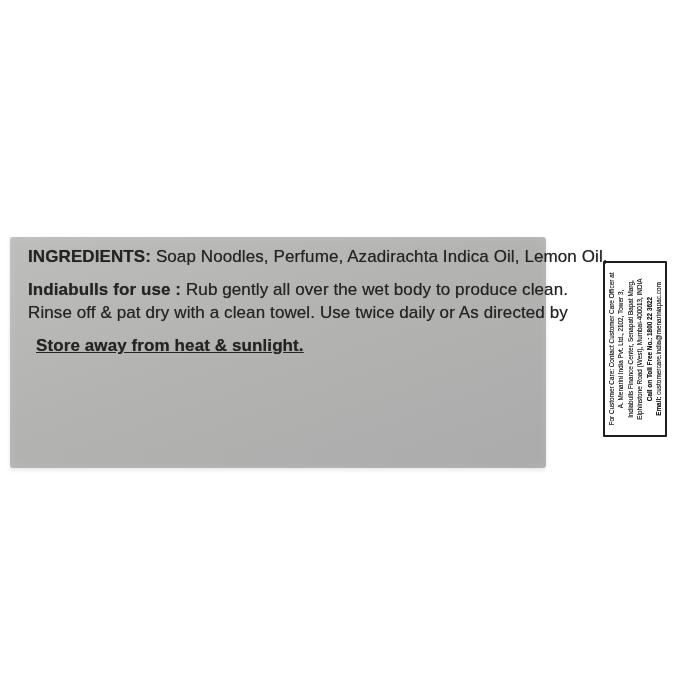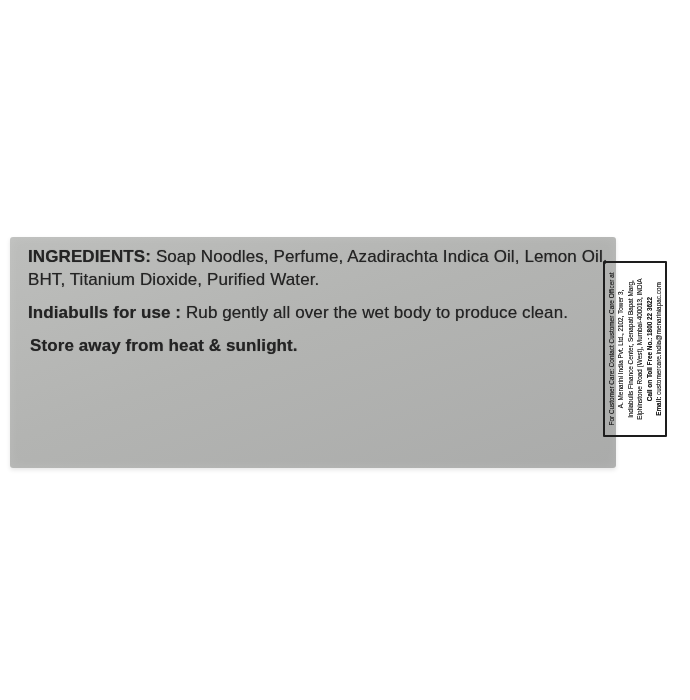--- a/index.html
+++ b/index.html
@@ -12,36 +12,36 @@
     width: 690px;
     height: 700px;
     background: #ffffff;
     overflow: hidden;
     font-family: "Liberation Sans", sans-serif;
   }
   .label-panel {
     position: absolute;
     left: 10px;
     top: 237px;
-    width: 606px;
+    width: 536px;
     height: 231px;
     background: linear-gradient(160deg, #bdbebc 0%, #b3b4b2 45%, #aaabaa 100%);
     border-radius: 3px;
     box-shadow: 0 2px 4px rgba(0,0,0,0.10), inset 0 0 12px rgba(255,255,255,0.12);
   }
   .text-block {
     position: absolute;
     left: 18px;
     top: 8px;
     right: 72px;
     color: #242424;
     text-shadow: 0 0 0.7px rgba(36,36,36,0.65);
   }
   .para { margin: 0 0 10px 0; }
-  .para.last { margin: 2px; }
+  .para.last { margin: 8px; text-decoration: underline; }
   .line {
     font-size: 17px;
     line-height: 23px;
     white-space: nowrap;
     letter-spacing: 0.1px;
   }
   .heading { font-weight: bold; }
   .storage-line { font-weight: bold; margin-top: 3px; }
   .contact-box {
     position: absolute;
@@ -77,29 +77,29 @@
 <div class="stage">
   <div class="label-panel">
 
     <div class="text-block">
 
       <div class="para">
         <div class="line">
           <span class="heading">INGREDIENTS:</span>
           <span>Soap Noodles, Perfume, Azadirachta Indica Oil, Lemon Oil,</span>
         </div>
-        <div class="line">
-          <span>BHT, Titanium Dioxide, Purified Water.</span>
-        </div>
       </div>
 
       <div class="para">
         <div class="line">
           <span class="heading">Indiabulls for use :</span>
           <span>Rub gently all over the wet body to produce clean.</span>
+        </div>
+        <div class="line">
+          <span>Rinse off &amp; pat dry with a clean towel. Use twice daily or As directed by</span>
         </div>
       </div>
 
       <div class="para">
       </div>
 
       <div class="para last">
         <div class="line storage-line">
           <span>Store away from heat &amp; sunlight.</span>
         </div>

